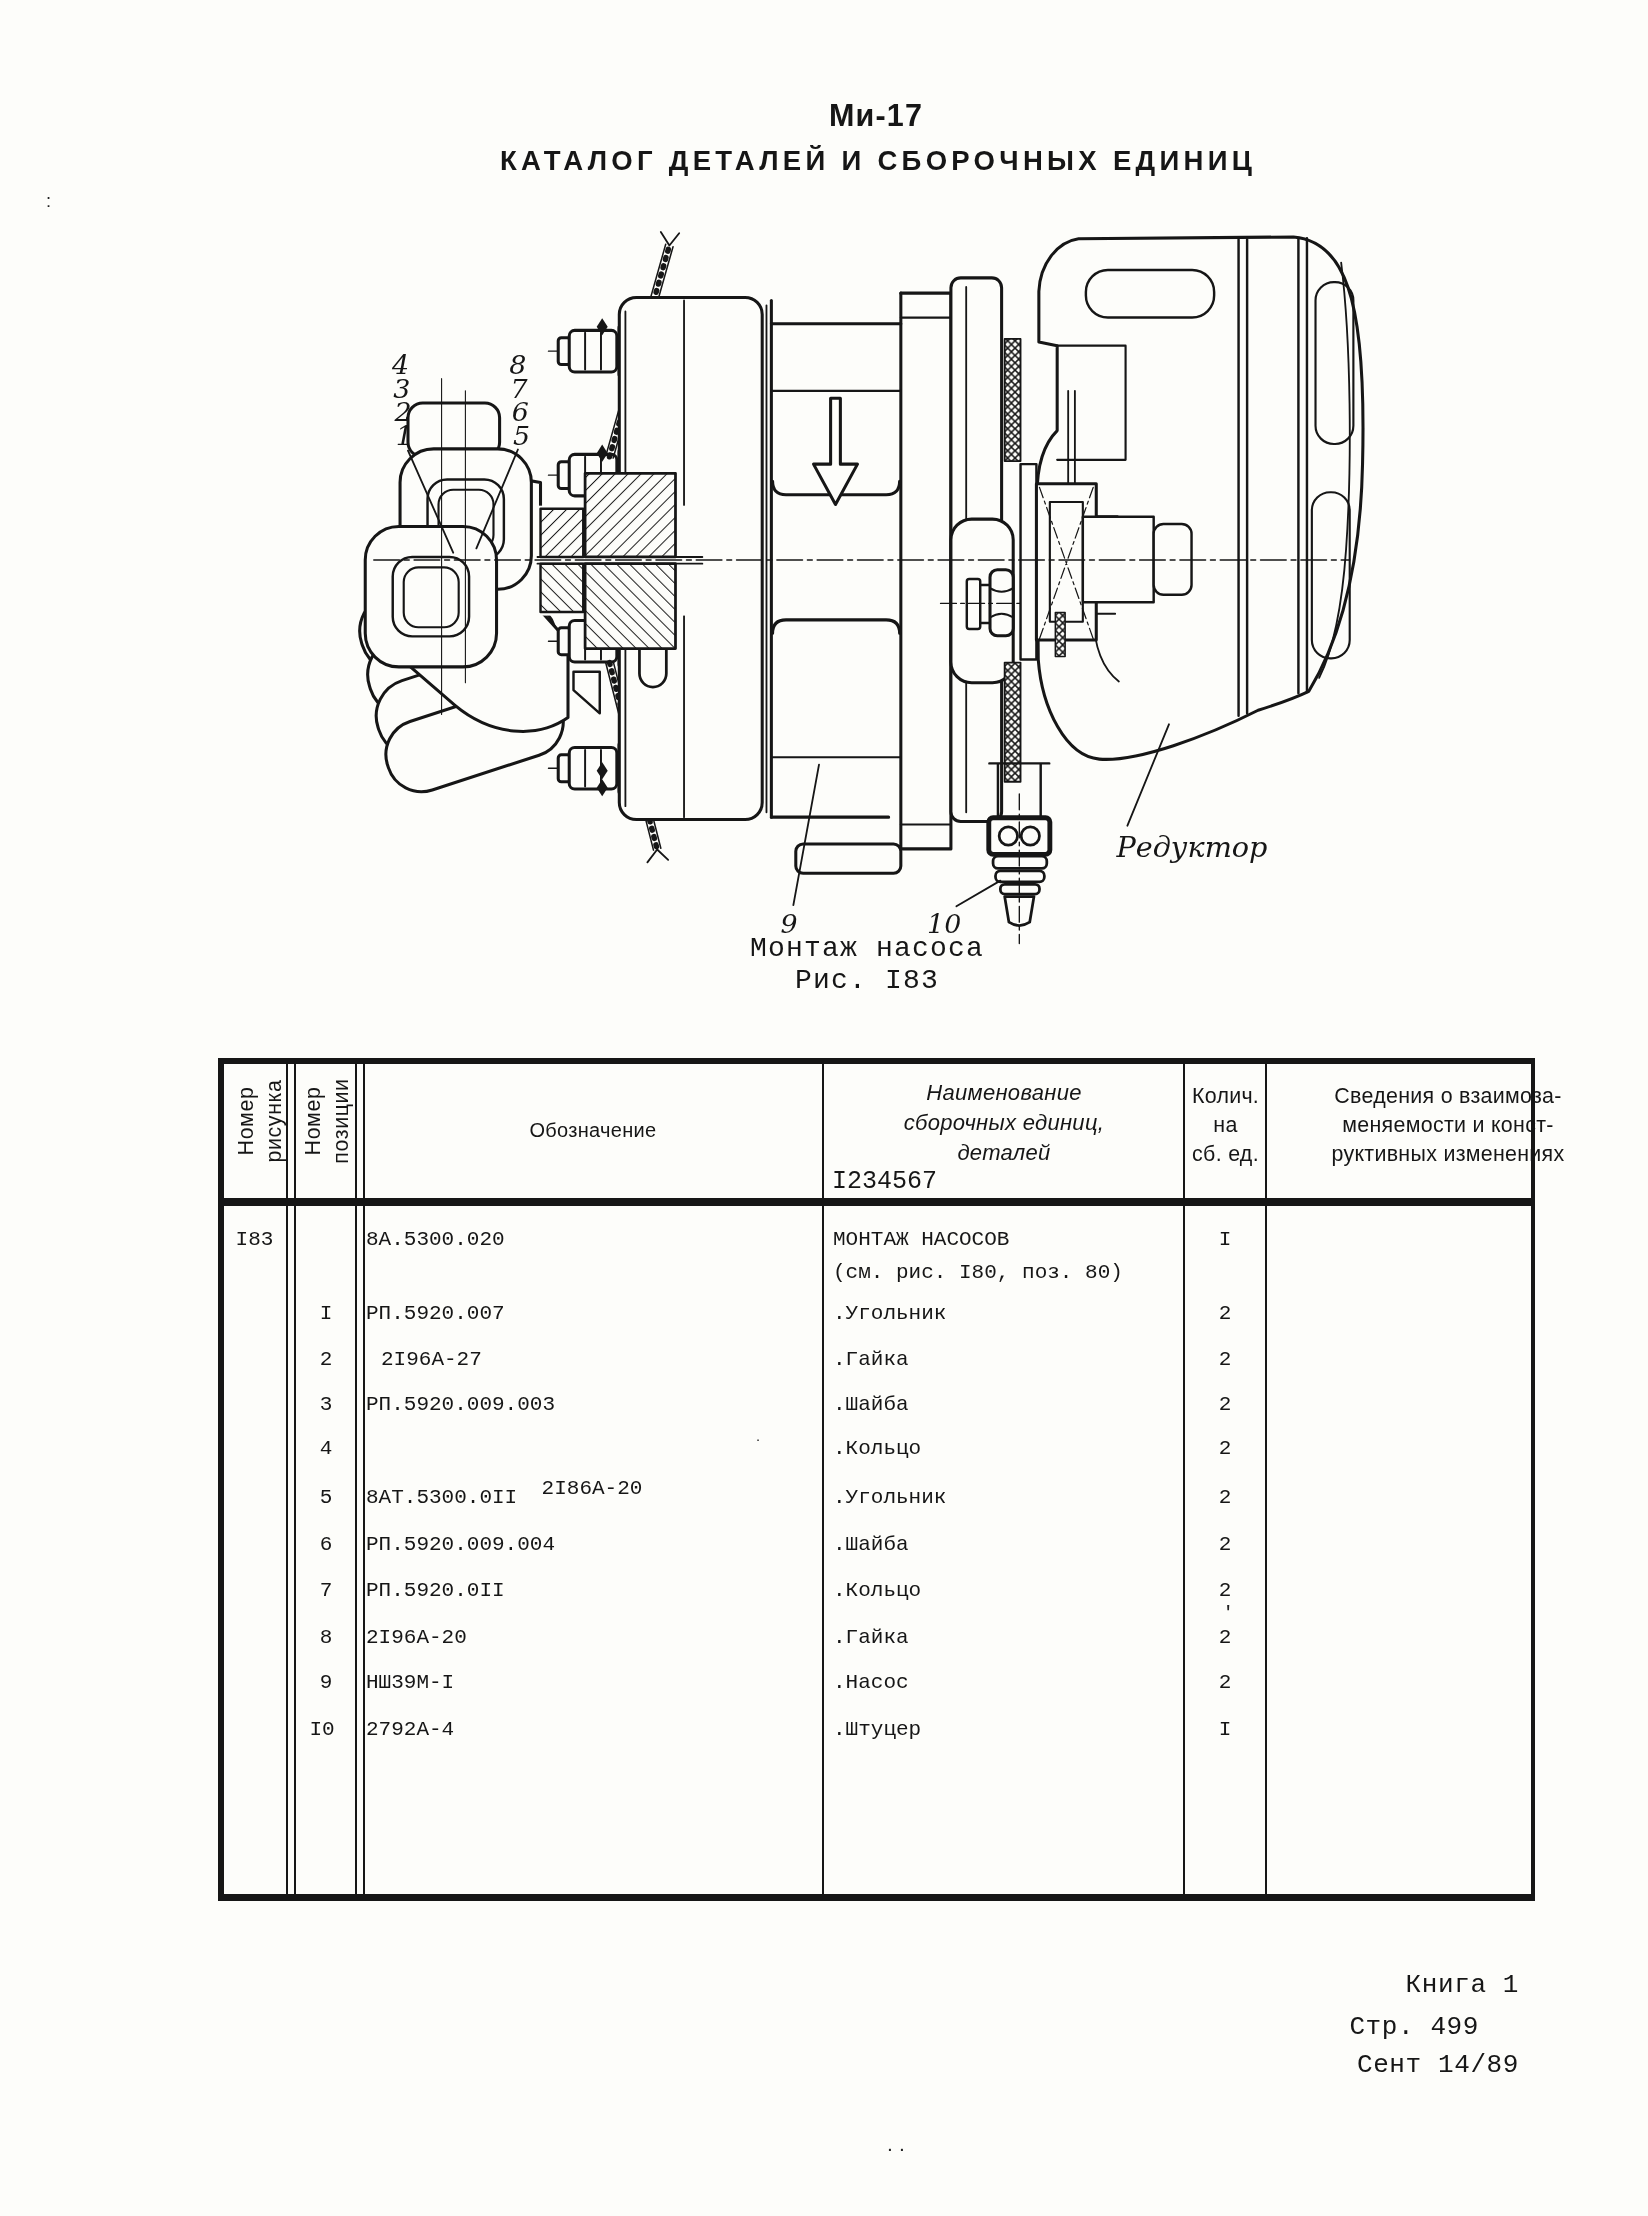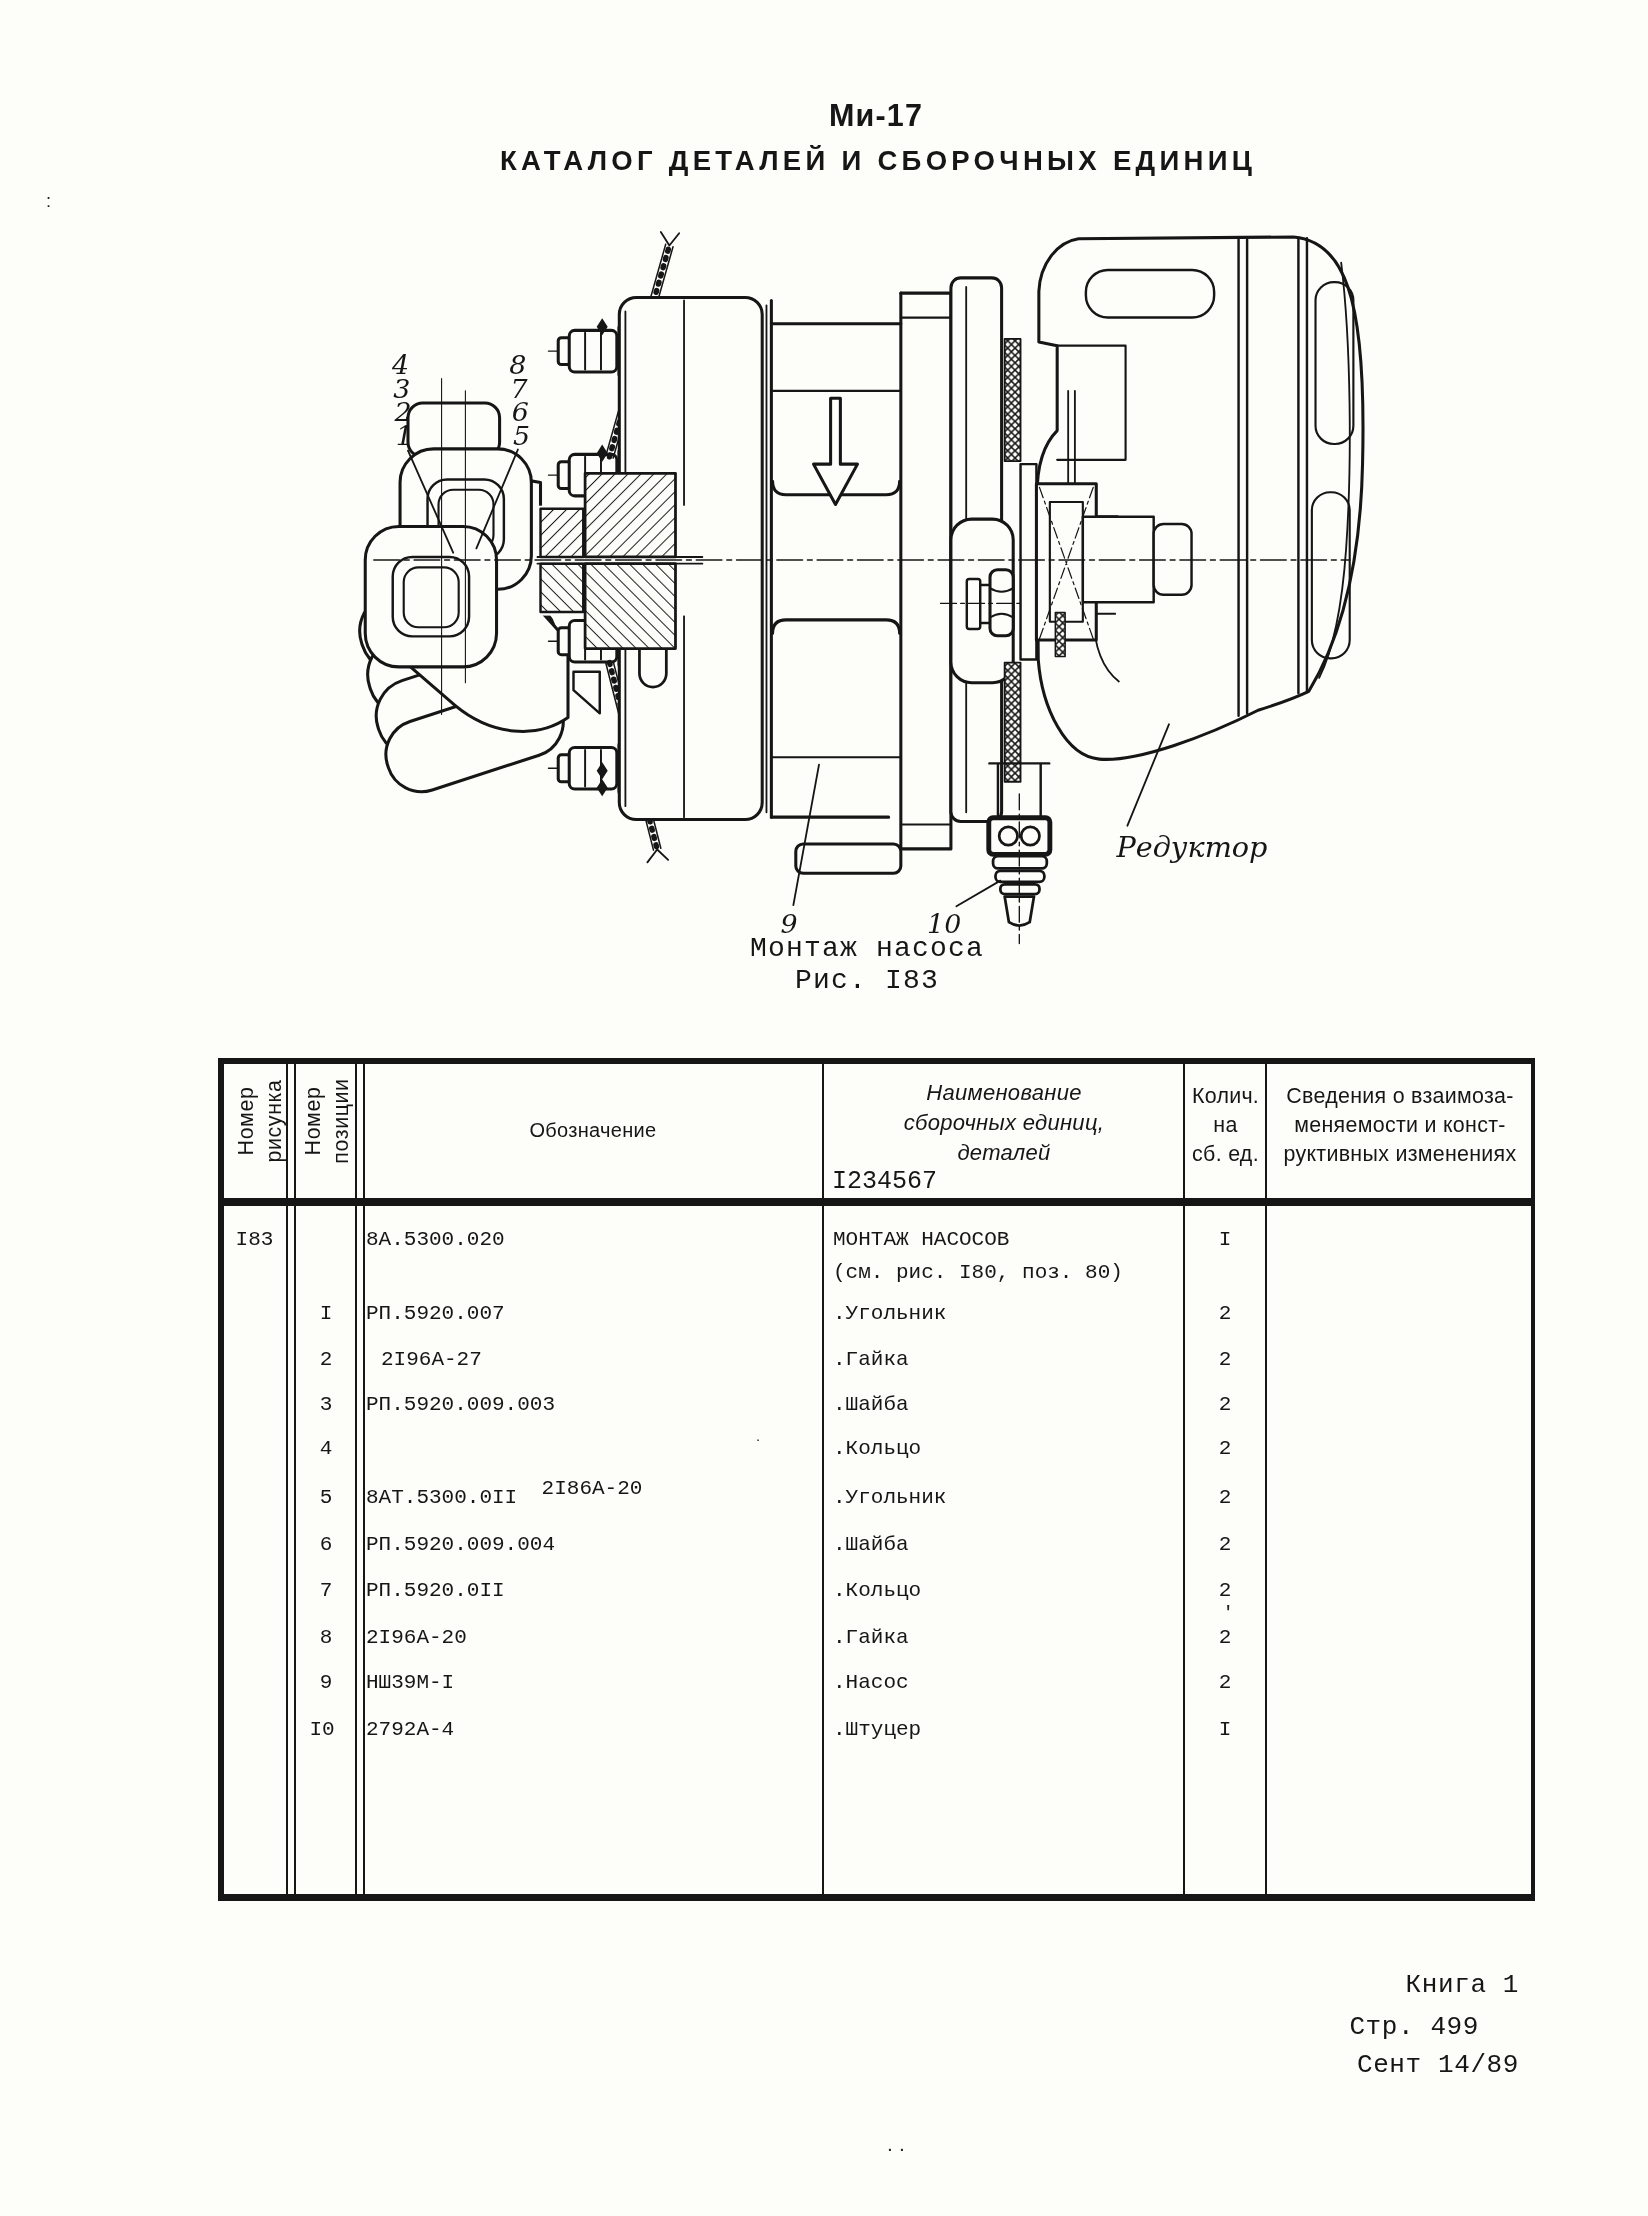--- a/index.html
+++ b/index.html
@@ -289,21 +289,21 @@
       <div>Наименование</div>
       <div>сборочных единиц,</div>
       <div>деталей</div>
     </div>
     <div class="abs mono" style="left:832px;top:1167px;font-size:25px;">I234567</div>
     <div class="abs hd" style="left:1186px;top:1082px;width:79px;font-size:21.4px;line-height:29px;">
       <div>Колич.</div>
       <div>на</div>
       <div>сб. ед.</div>
     </div>
-    <div class="abs hd" style="left:1268px;top:1082px;width:264px;font-size:21.4px;line-height:29px;">
+    <div class="abs hd" style="left:1268px;top:1082px;width:264px;font-size:21.4px;line-height:29px;padding-left:48px;">
       <div>Сведения о взаимоза-</div>
       <div>меняемости и конст-</div>
       <div>руктивных изменениях</div>
     </div>
 
     <div id="rows-layer">
         <div class="abs mono cell" style="left: 224px; top: 1223px; width: 61px; text-align: center;">I83</div>
         <div class="abs mono cell" style="left: 366px; top: 1223px; width: 452px; text-align: left;">8А.5300.020</div>
         <div class="abs mono cell" style="left: 833px; top: 1223px; width: 348px; text-align: left;">МОНТАЖ НАСОСОВ</div>
         <div class="abs mono cell" style="left: 1186px; top: 1223px; width: 78px; text-align: center;">I</div>

